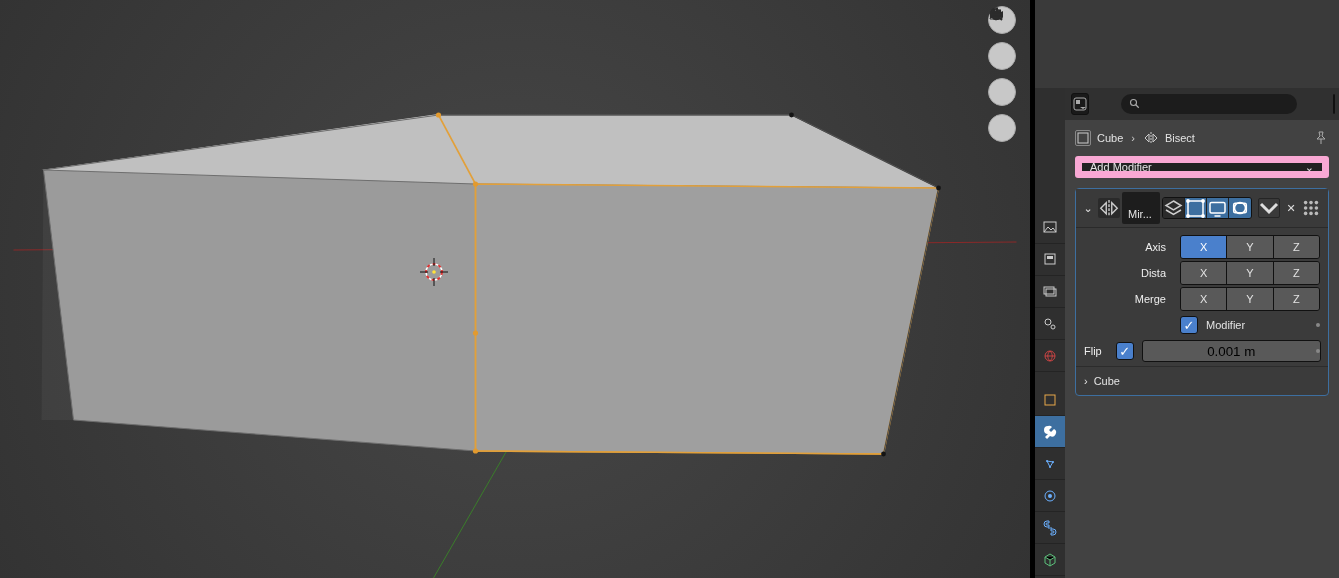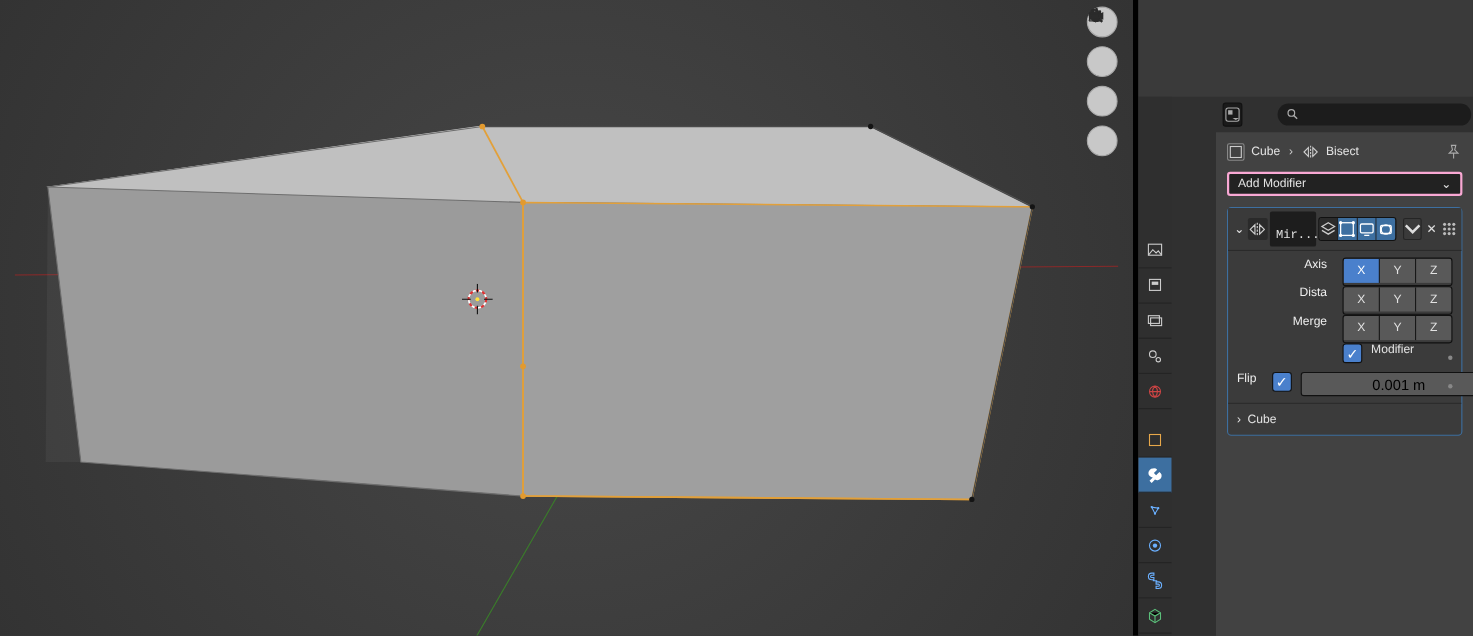--- a/index.html
+++ b/index.html
@@ -106,21 +106,21 @@
   padding: 0 10px; height: 36px; gap: 8px;
 }
 .crumb { display: flex; align-items: center; gap: 6px; }
 .crumb-ico { width: 16px; height: 16px; display:flex; align-items:center; justify-content:center; border:1px solid #888; border-radius:2px; }
 .crumb-sep { color: #ccc; }
 .pin { margin-left: auto; width: 16px; height: 16px; }
 
 
 .addmod {
   margin: 0 10px 10px; height: 22px;
-  background: #222; border: 2px solid #f9a8d4; border-radius: 3px;
+  background: #222; border: 7px solid #f9a8d4; border-radius: 3px;
   display: flex; align-items: center; padding: 0 8px;
   cursor: pointer;
 }
 .addmod .chev { margin-left: auto; }
 
 
 .modpanel {
   margin: 0 10px; border: 1px solid #3d6fa0; border-radius: 4px;
   background: #3b3b3b;
 }
@@ -130,42 +130,42 @@
   background: #3a3a3a;
   border-bottom: 1px solid #2a2a2a;
 }
 .modhead .togglechev { width: 16px; text-align: center; cursor: pointer; }
 .modhead .modicon {
   width: 22px; height: 20px; background: #2a2a2a; border-radius: 2px;
   display:flex; align-items:center; justify-content:center;
 }
 .modhead .modname {
   height: 20px; background: #1d1d1d; border-radius: 2px;
-  padding: 16px 6px; min-width: 38px; font-family: Liberation Mono, monospace;
+  padding: 16px 6px; min-width: 38px;
 }
 .modhead .dispbtn {
   width: 22px; height: 20px; display:flex; align-items:center; justify-content:center;
   cursor: pointer; border-right: 1px solid #222;
 }
 .dispgroup { display: flex; border: 1px solid #111; border-radius: 3px; overflow: hidden; }
 .dispbtn.on { background: #3d6fa0; }
 .dispbtn.off { background: #2b2b2b; }
 .dispbtn:last-child { border-right: none; }
 .modhead .morebtn, .modhead .delbtn, .modhead .gripbtn {
   width: 18px; height: 18px; display:flex; align-items:center; justify-content:center;
   cursor: pointer; color:#ddd;
 }
 .modhead .applybtn {
   width: 22px; height: 20px; display:flex; align-items:center; justify-content:center;
   background:#3a3a3a; border:1px solid #252525; border-radius:2px; margin-left:4px;
 }
 
 .modbody { padding: 6px 8px 2px; }
 .row {
-  display: flex; height: 26px; gap: 8px;
+  display: flex; align-items: center; height: 26px; gap: 8px;
 }
 .row .label { width: 88px; text-align: right; padding-right: 6px; color: #eee; }
 .seg3 {
   flex: 1; display: flex; border: 1px solid #111; border-radius: 3px; overflow: hidden;
 }
 .segbtn {
   flex: 1; height: 22px; display:flex; align-items:center; justify-content:center;
   background: #595959; border-right: 1px solid #111; cursor: pointer;
 }
 .segbtn:last-child { border-right: none; }
@@ -281,21 +281,21 @@
           </svg>
       </div>
     </div>
   </div>
 
   <div class="divider"></div>
 
   <div class="propwrap">
     <div class="topright"></div>
 
-    <div style="display:flex; flex:1; min-height:0;gap:40px;">
+    <div style="display:flex; flex:1; min-height:0;">
 
       <div class="iconstrip">
         <div class="tabbtn">
             <svg viewBox="0 0 16 16">
               <rect x="2" y="2" width="12" height="10" fill="none" stroke="#ccc"></rect>
               <path d="M2 12l4-5 3 3 2-2 3 4" stroke="#ccc" fill="none"></path>
             </svg>
           </div>
         <div class="tabbtn">
             <svg viewBox="0 0 16 16">

